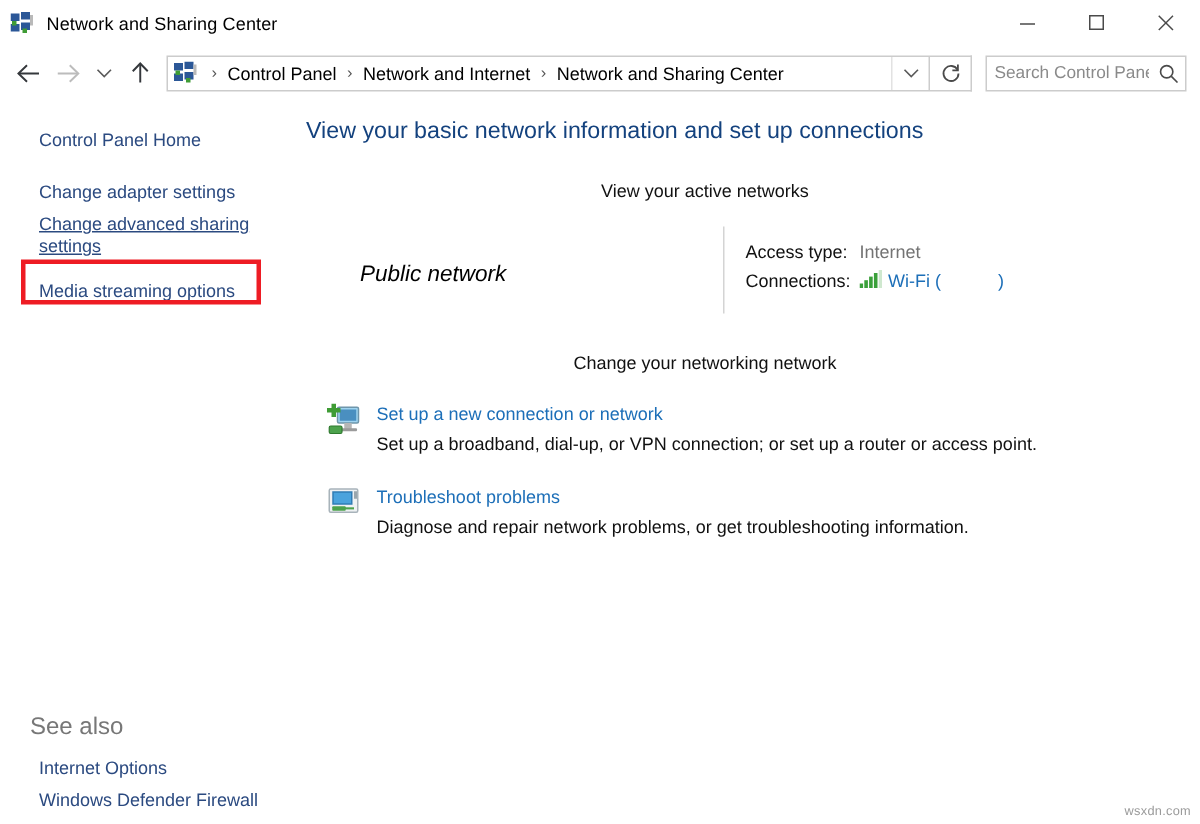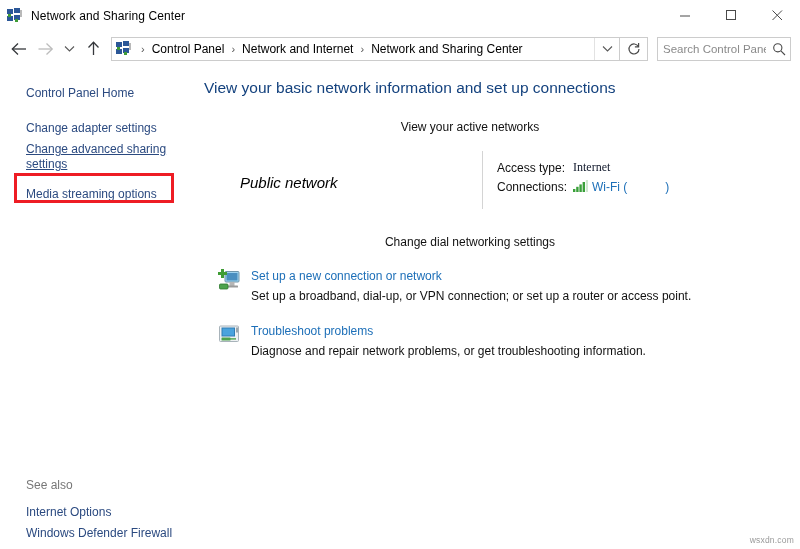--- a/index.html
+++ b/index.html
@@ -193,22 +193,22 @@
   }
 
   .see-also {
     position: absolute;
     left: 0;
     top: 411px;
     width: 100%;
   }
   .see-also-title {
     color: #777777;
-    font-size: 12px;
-    padding: 0 0 0 26px;
+    font-size: 16px;
+    padding: 0 0 0 20px;
     line-height: 16px;
   }
 
   
   .main {
     flex: 1 1 auto;
     padding-top: 12px;
     position: relative;
   }
   .main-heading {
@@ -270,21 +270,21 @@
     display: flex;
     align-items: center;
     height: 19px;
     font-size: 12px;
   }
   .detail-key {
     width: 76px;
     flex: 0 0 auto;
     color: #111111;
   }
-  .detail-val { color: #0f172a; font-family: Liberation Serif, serif; }
+  .detail-val { color: #737373; }
   .wifi-link {
     color: #1d6fb8;
     display: flex;
     align-items: flex-start;
   }
   .wifi-bars { margin-right: 4px; display: block; }
   .ssid-blur {
     display: inline-block;
     width: 38px;
   }
@@ -480,21 +480,21 @@
             </svg>
             <span>Wi-Fi (</span>
             <span class="ssid-blur"></span>
             <span>)</span>
           </span>
         </div>
       </div>
     </div>
 
     <div class="section-head">
-      <span class="label">Change dial networking settings</span>
+      <span class="label">Change your networking network</span>
       <span class="rule"></span>
     </div>
 
     <div class="setting-item">
       <span class="setting-icon">
         <svg width="22" height="22" viewBox="0 0 22 22">
           <rect x="7" y="2.5" width="14" height="10.5" rx="1" fill="#9fd3ef" stroke="#6f96ab" stroke-width="1"></rect>
           <rect x="8.5" y="4" width="11" height="7.5" fill="#4a8fc0"></rect>
           <rect x="11.5" y="13" width="5" height="4" fill="#b6b6b6"></rect>
           <rect x="8" y="16.5" width="12" height="2" rx="0.6" fill="#9b9b9b"></rect>

